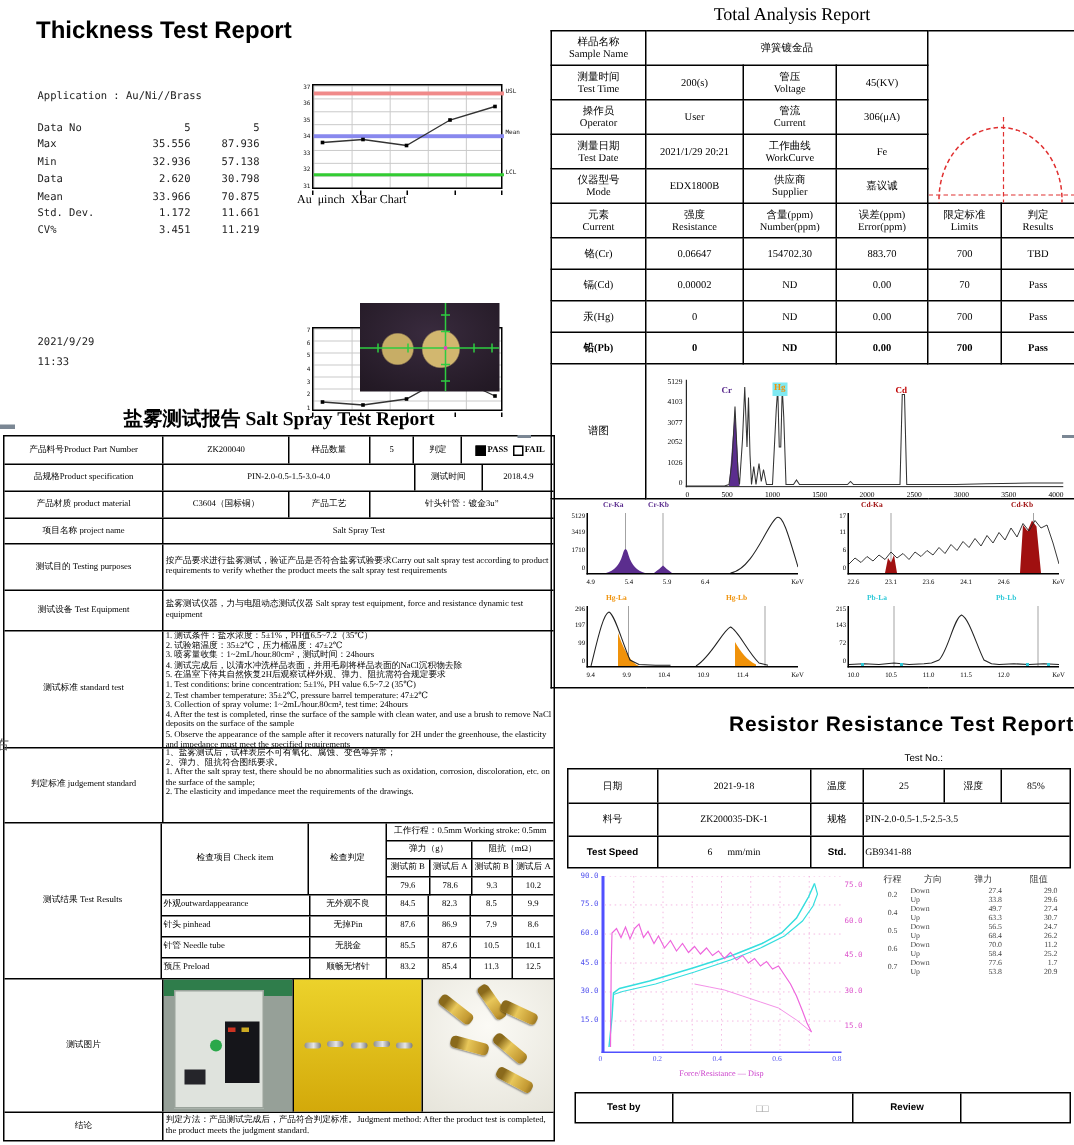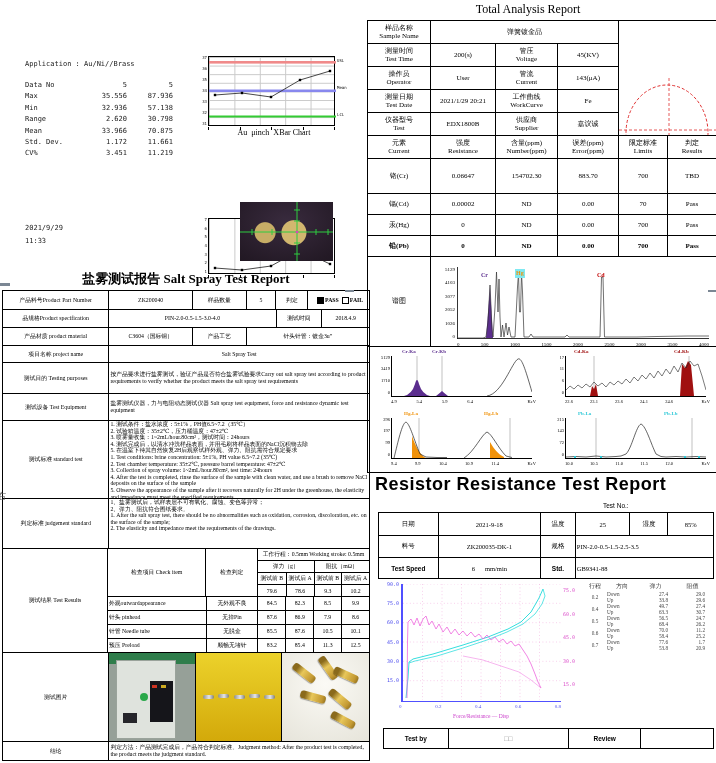--- a/index.html
+++ b/index.html
@@ -24,21 +24,21 @@
   .chartbox{position:relative;}
   .plotf{position:absolute;border:1.5px solid #000;box-sizing:border-box;
      background-image:linear-gradient(#c9c9c9 0.5px,transparent 0.5px),linear-gradient(90deg,#c9c9c9 0.5px,transparent 0.5px);
      background-size:100% 8.6px,25.4px 100%;}
   .ylabs{position:absolute;display:flex;flex-direction:column;justify-content:space-between;
      align-items:flex-end;font-family:"DejaVu Sans Mono",monospace;font-size:4px;color:#111;line-height:4px;}
   .rlabs{position:absolute;display:flex;flex-direction:column;justify-content:space-between;
      font-size:4px;line-height:4px;color:#111;font-family:"DejaVu Sans Mono",monospace;}
   .tickrow{position:absolute;display:flex;justify-content:space-between;}
   .tickrow i{display:block;width:1px;height:3px;background:#000;}
-  .xbar-cap{font-size:8px;text-align:center;white-space:pre;}
+  .xbar-cap{font-size:8px;text-align:left;white-space:pre;}
   .micro{position:absolute;overflow:hidden;
      background:radial-gradient(circle at 27% 52%,#c7ad66 0 10px,rgba(0,0,0,0) 11px),
                 radial-gradient(circle at 58% 52%,#d2b76f 0 12px,rgba(0,0,0,0) 13px),
                 radial-gradient(120% 130% at 50% 35%,#392b3e 0%,#241a26 55%,#170f16 100%);}
   
   .ta{border-collapse:collapse;table-layout:fixed;}
   .ta td{border:1px solid #000;font-size:7px;line-height:8.5px;text-align:center;padding:0;overflow:hidden;}
   .fern{width:100%;height:100%;position:relative;background-color:#333f1e;
     background-image:repeating-linear-gradient(70deg,rgba(214,225,130,.85) 0 1.5px,rgba(0,0,0,0) 1.5px 5px),
       repeating-linear-gradient(-65deg,rgba(160,175,80,.6) 0 1.5px,rgba(0,0,0,0) 1.5px 6px),
@@ -60,36 +60,37 @@
   .chk{display:inline-block;width:5px;height:5px;border:1px solid #000;margin:0 1px 0 3px;vertical-align:-1px;}
   .chk.f{background:#000;}
   .photo{position:relative;overflow:hidden;}
   .p-machine{background:#96a098;}
   .p-yellow{background:linear-gradient(180deg,#ecd22b,#d3a90a);}
   .p-gold{background:radial-gradient(circle at 50% 35%,#fbfaf5,#e6e4da);}
   .gpin{position:absolute;width:26px;height:8px;border-radius:3px;
      background:linear-gradient(90deg,#8a6a1c 0 18%,#e8c75a 45%,#c49a33 85%,#9a7722);box-shadow:0 1px 1px rgba(0,0,0,.35);}
   .spin{position:absolute;width:11px;height:4px;border-radius:2px;background:linear-gradient(90deg,#8f8f8f,#e6e6e6 55%,#7c7c7c);}
   
-  .r-title{font-family:"Liberation Sans","DejaVu Sans",sans-serif;font-weight:bold;font-size:18px;text-align:left;letter-spacing:.5px;}
+  .r-title{font-family:"Liberation Sans","DejaVu Sans",sans-serif;font-weight:bold;font-size:14px;text-align:right;letter-spacing:.5px;}
   .res .td{font-size:6.5px;}
   .rg-head{display:flex;font-size:6px;color:#333;}
   .rg-row{display:flex;height:12px;font-size:5.2px;line-height:6px;color:#444;}
   .rg-l{display:flex;}
   .blue{color:#5050ee;}
   .mag{color:#dd55cc;}
   .ftr{font-family:"Liberation Sans",sans-serif;font-weight:bold;font-size:8px;}
   .dash{position:absolute;background:#7b8794;}
 </style>
 </head>
 <body>
 
 <div class="canvas">
 
   <section class="panel" style="left:0;top:0;width:352px;height:264px;">
+    <div class="abs t-title" style="left:24px;top:12px;">Thickness Test Report</div>
     <div class="abs mono" style="left:25px;top:60px;">Application : Au/Ni//Brass</div>
     <div class="abs" style="left:25px;top:80px;">
 
         <div class="t-row mono">
           <span>Data No</span>
           <span class="v">5</span>
           <span class="v">5</span>
         </div>
 
         <div class="t-row mono">
@@ -98,21 +99,21 @@
           <span class="v">87.936</span>
         </div>
 
         <div class="t-row mono">
           <span>Min</span>
           <span class="v">32.936</span>
           <span class="v">57.138</span>
         </div>
 
         <div class="t-row mono">
-          <span>Range</span>
+          <span>Data</span>
           <span class="v">2.620</span>
           <span class="v">30.798</span>
         </div>
 
         <div class="t-row mono">
           <span>Mean</span>
           <span class="v">33.966</span>
           <span class="v">70.875</span>
         </div>
 
@@ -269,38 +270,38 @@
       <tr style="height:23px;">
         <td>
               <div>操作员</div>
               <div>Operator</div>
             </td>
         <td>User</td>
         <td>
               <div>管流</div>
               <div>Current</div>
             </td>
-        <td>143(μA)</td>
+        <td>306(μA)</td>
       </tr>
       <tr style="height:23px;">
         <td>
               <div>测量日期</div>
               <div>Test Date</div>
             </td>
         <td>2021/1/29 20:21</td>
         <td>
               <div>工作曲线</div>
               <div>WorkCurve</div>
             </td>
         <td>Fe</td>
       </tr>
       <tr style="height:23px;">
         <td>
               <div>仪器型号</div>
-              <div>Test</div>
+              <div>Mode</div>
             </td>
         <td>EDX1800B</td>
         <td>
               <div>供应商</div>
               <div>Supplier</div>
             </td>
         <td>嘉议诚</td>
       </tr>
       <tr style="height:23px;">
         <td>
@@ -324,21 +325,21 @@
               <div>Limits</div>
             </td>
         <td>
               <div>判定</div>
               <div>Results</div>
             </td>
       </tr>
       </tbody>
         <tbody>
 
-          <tr style="height:35px;">
+          <tr style="height:21px;">
             <td>铬(Cr)</td>
             <td>0.06647</td>
             <td>154702.30</td>
             <td>883.70</td>
             <td>700</td>
             <td>TBD</td>
           </tr>
 
           <tr style="height:21px;">
             <td>镉(Cd)</td>

